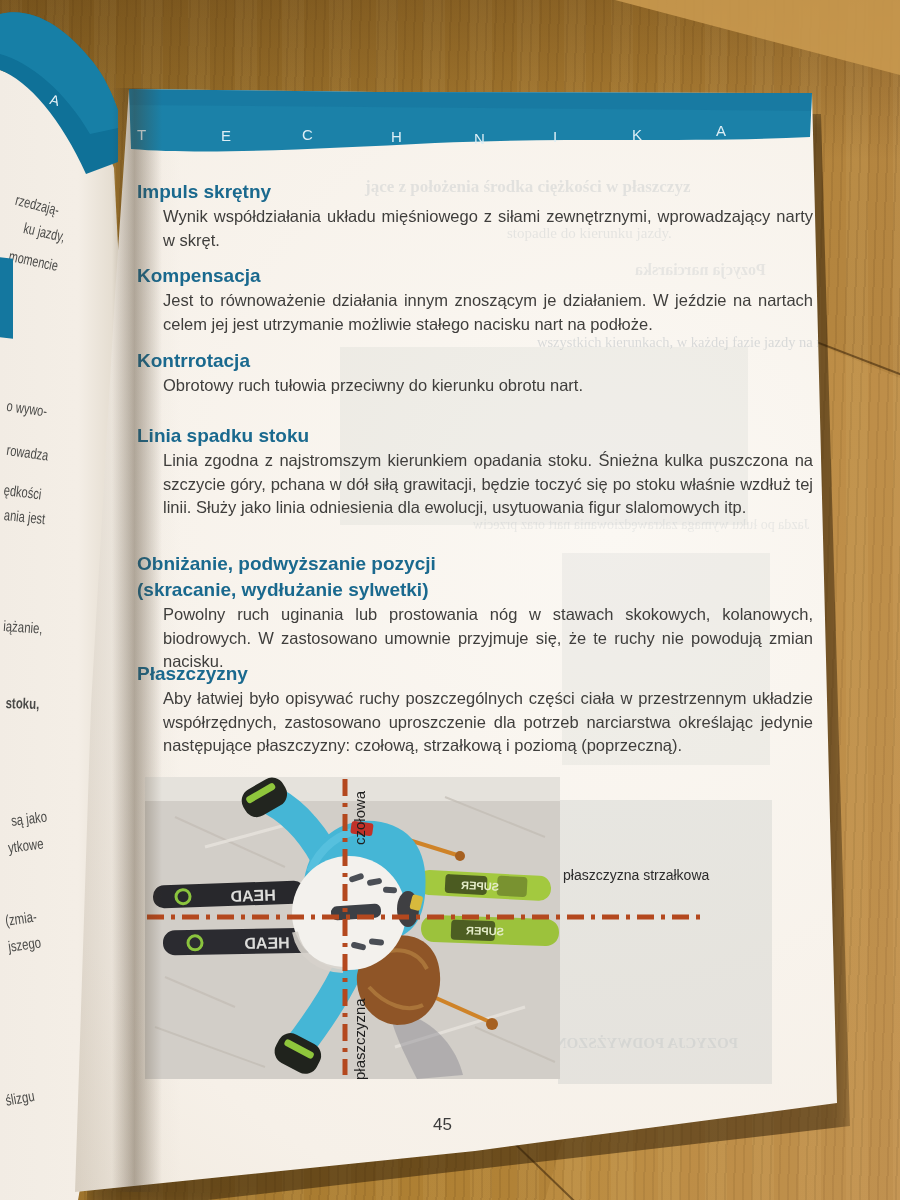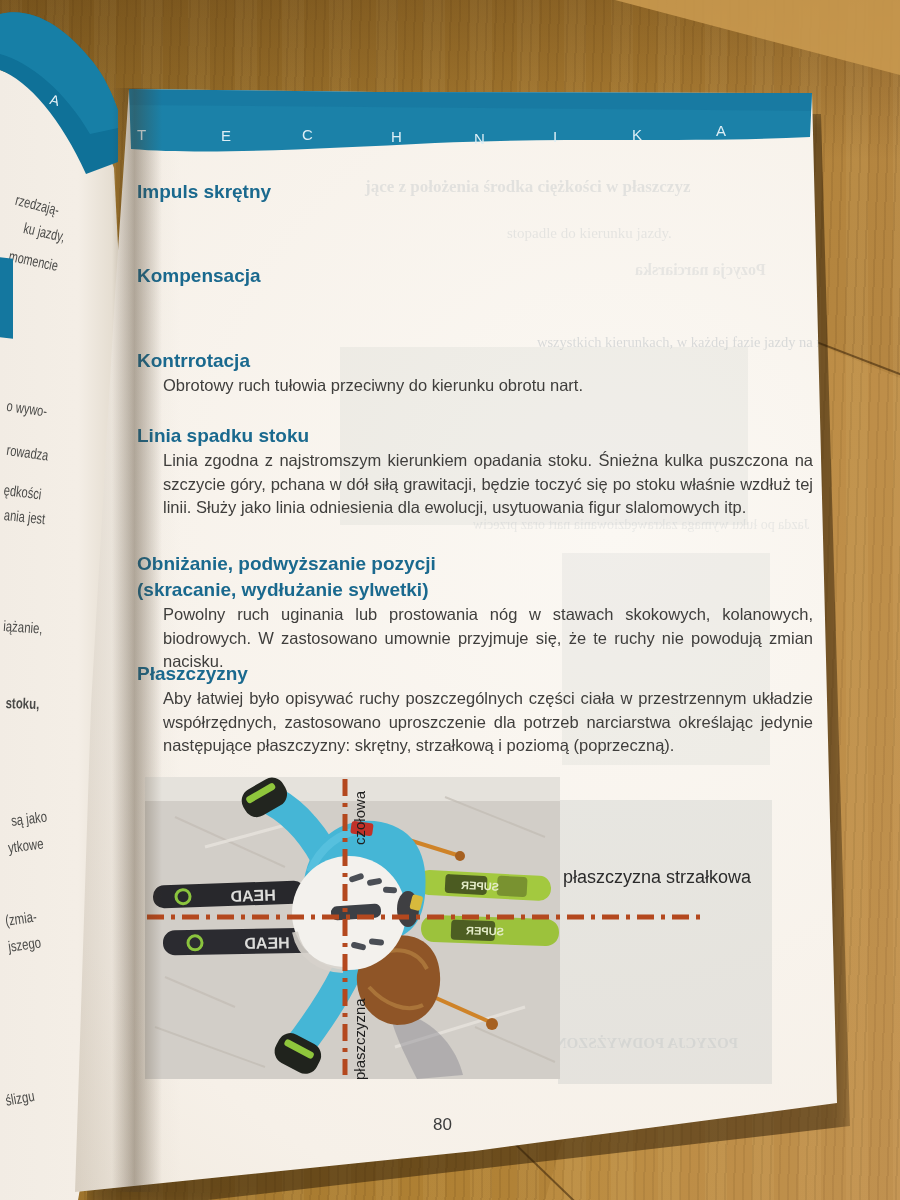--- a/index.html
+++ b/index.html
@@ -95,21 +95,21 @@
   .s4{top:466px;} .s5{top:576px;}
 
   
   .figure{position:absolute;left:70px;top:692px;width:570px;height:308px;}
   .photo-svg{position:absolute;left:0;top:0;}
   .lines-svg{position:absolute;left:0;top:0;}
   .vlabel{position:absolute;transform-origin:0 0;transform:rotate(-90deg);
     font-size:15px;color:#1e1e1e;white-space:nowrap;}
   .vl-top{left:206px;top:68px;}
   .vl-bottom{left:206px;top:303px;}
-  .hlabel{position:absolute;left:418px;top:90px;font-size:18px;color:#2b2b2b;white-space:nowrap;}
+  .hlabel{position:absolute;left:418px;top:90px;font-size:14px;color:#2b2b2b;white-space:nowrap;}
 
   .page-number{position:absolute;left:358px;top:1030px;font-size:17px;color:#3c3c3c;}
 </style>
 </head>
 <body>
 
 <div class="floor">
   <div class="floor-top-dark"></div>
   <div class="plank-light"></div>
   <div class="wood-light-br"></div>
@@ -165,40 +165,42 @@
   <div class="ghost-rect gr3"></div>
   <span class="ghost g0">jące z położenia środka ciężkości w płaszczyz</span>
   <span class="ghost g1">stopadle do kierunku jazdy.</span>
   <span class="ghost g2">Pozycja narciarska</span>
   <span class="ghost g3">wszystkich kierunkach, w każdej fazie jazdy na nartach, w ce</span>
   <span class="ghost g4">Jazda po łuku wymaga zakrawędziowania nart oraz przeciw</span>
   <span class="ghost g5">POZYCJA PODWYŻSZONA</span>
 
   <div class="section s0">
     <h3>Impuls skrętny</h3>
+    <p>Wynik współdziałania układu mięśniowego z siłami zewnętrznymi, wprowadzający narty w skręt.</p>
   </div>
   <div class="section s1">
     <h3>Kompensacja</h3>
+    <p>Jest to równoważenie działania innym znoszącym je działaniem. W jeździe na nartach celem jej jest utrzymanie możliwie stałego nacisku nart na podłoże.</p>
   </div>
   <div class="section s2">
     <h3>Kontrrotacja</h3>
     <p>Obrotowy ruch tułowia przeciwny do kierunku obrotu nart.</p>
   </div>
   <div class="section s3">
     <h3>Linia spadku stoku</h3>
     <p>Linia zgodna z najstromszym kierunkiem opadania stoku. Śnieżna kulka puszczona na szczycie góry, pchana w dół siłą grawitacji, będzie toczyć się po stoku właśnie wzdłuż tej linii. Służy jako linia odniesienia dla ewolucji, usytuowania figur slalomowych itp.</p>
   </div>
   <div class="section s4">
     <h3>Obniżanie, podwyższanie pozycji</h3>
     <h3>(skracanie, wydłużanie sylwetki)</h3>
     <p>Powolny ruch uginania lub prostowania nóg w stawach skokowych, kolanowych, biodrowych. W zastosowano umownie przyjmuje się, że te ruchy nie powodują zmian nacisku.</p>
   </div>
   <div class="section s5">
     <h3>Płaszczyzny</h3>
-    <p>Aby łatwiej było opisywać ruchy poszczególnych części ciała w przestrzennym układzie współrzędnych, zastosowano uproszczenie dla potrzeb narciarstwa określając jedynie następujące płaszczyzny: skrętny, strzałkową i poziomą (poprzeczną).</p>
+    <p>Aby łatwiej było opisywać ruchy poszczególnych części ciała w przestrzennym układzie współrzędnych, zastosowano uproszczenie dla potrzeb narciarstwa określając jedynie następujące płaszczyzny: czołową, strzałkową i poziomą (poprzeczną).</p>
   </div>
 
   <div class="figure">
     <svg class="photo-svg" width="415" height="302" viewBox="0 0 415 302">
       <rect x="0" y="0" width="415" height="302" fill="#d2cec8"></rect>
       <rect x="0" y="0" width="415" height="24" fill="#e9e5df" opacity=".85"></rect>
       <g stroke="#c2bcb4" stroke-width="2" opacity=".7">
         <line x1="10" y1="250" x2="120" y2="290"></line>
           <line x1="30" y1="40" x2="140" y2="90"></line>
         <line x1="300" y1="20" x2="400" y2="60"></line>
@@ -279,16 +281,16 @@
     <svg class="lines-svg" width="570" height="302" viewBox="0 0 570 302">
       <line x1="200" y1="2" x2="200" y2="298" stroke="#b4481e" stroke-width="5" stroke-dasharray="17 7 4 7"></line>
       <line x1="2" y1="140" x2="560" y2="140" stroke="#b4481e" stroke-width="5" stroke-dasharray="17 7 4 7"></line>
     </svg>
 
     <span class="vlabel vl-top">czołowa</span>
     <span class="vlabel vl-bottom">płaszczyzna</span>
     <span class="hlabel">płaszczyzna strzałkowa</span>
   </div>
 
-  <span class="page-number">80</span>
+  <span class="page-number">45</span>
 </div>
 
 <div class="spine-shadow"></div>
 
 </body></html>

